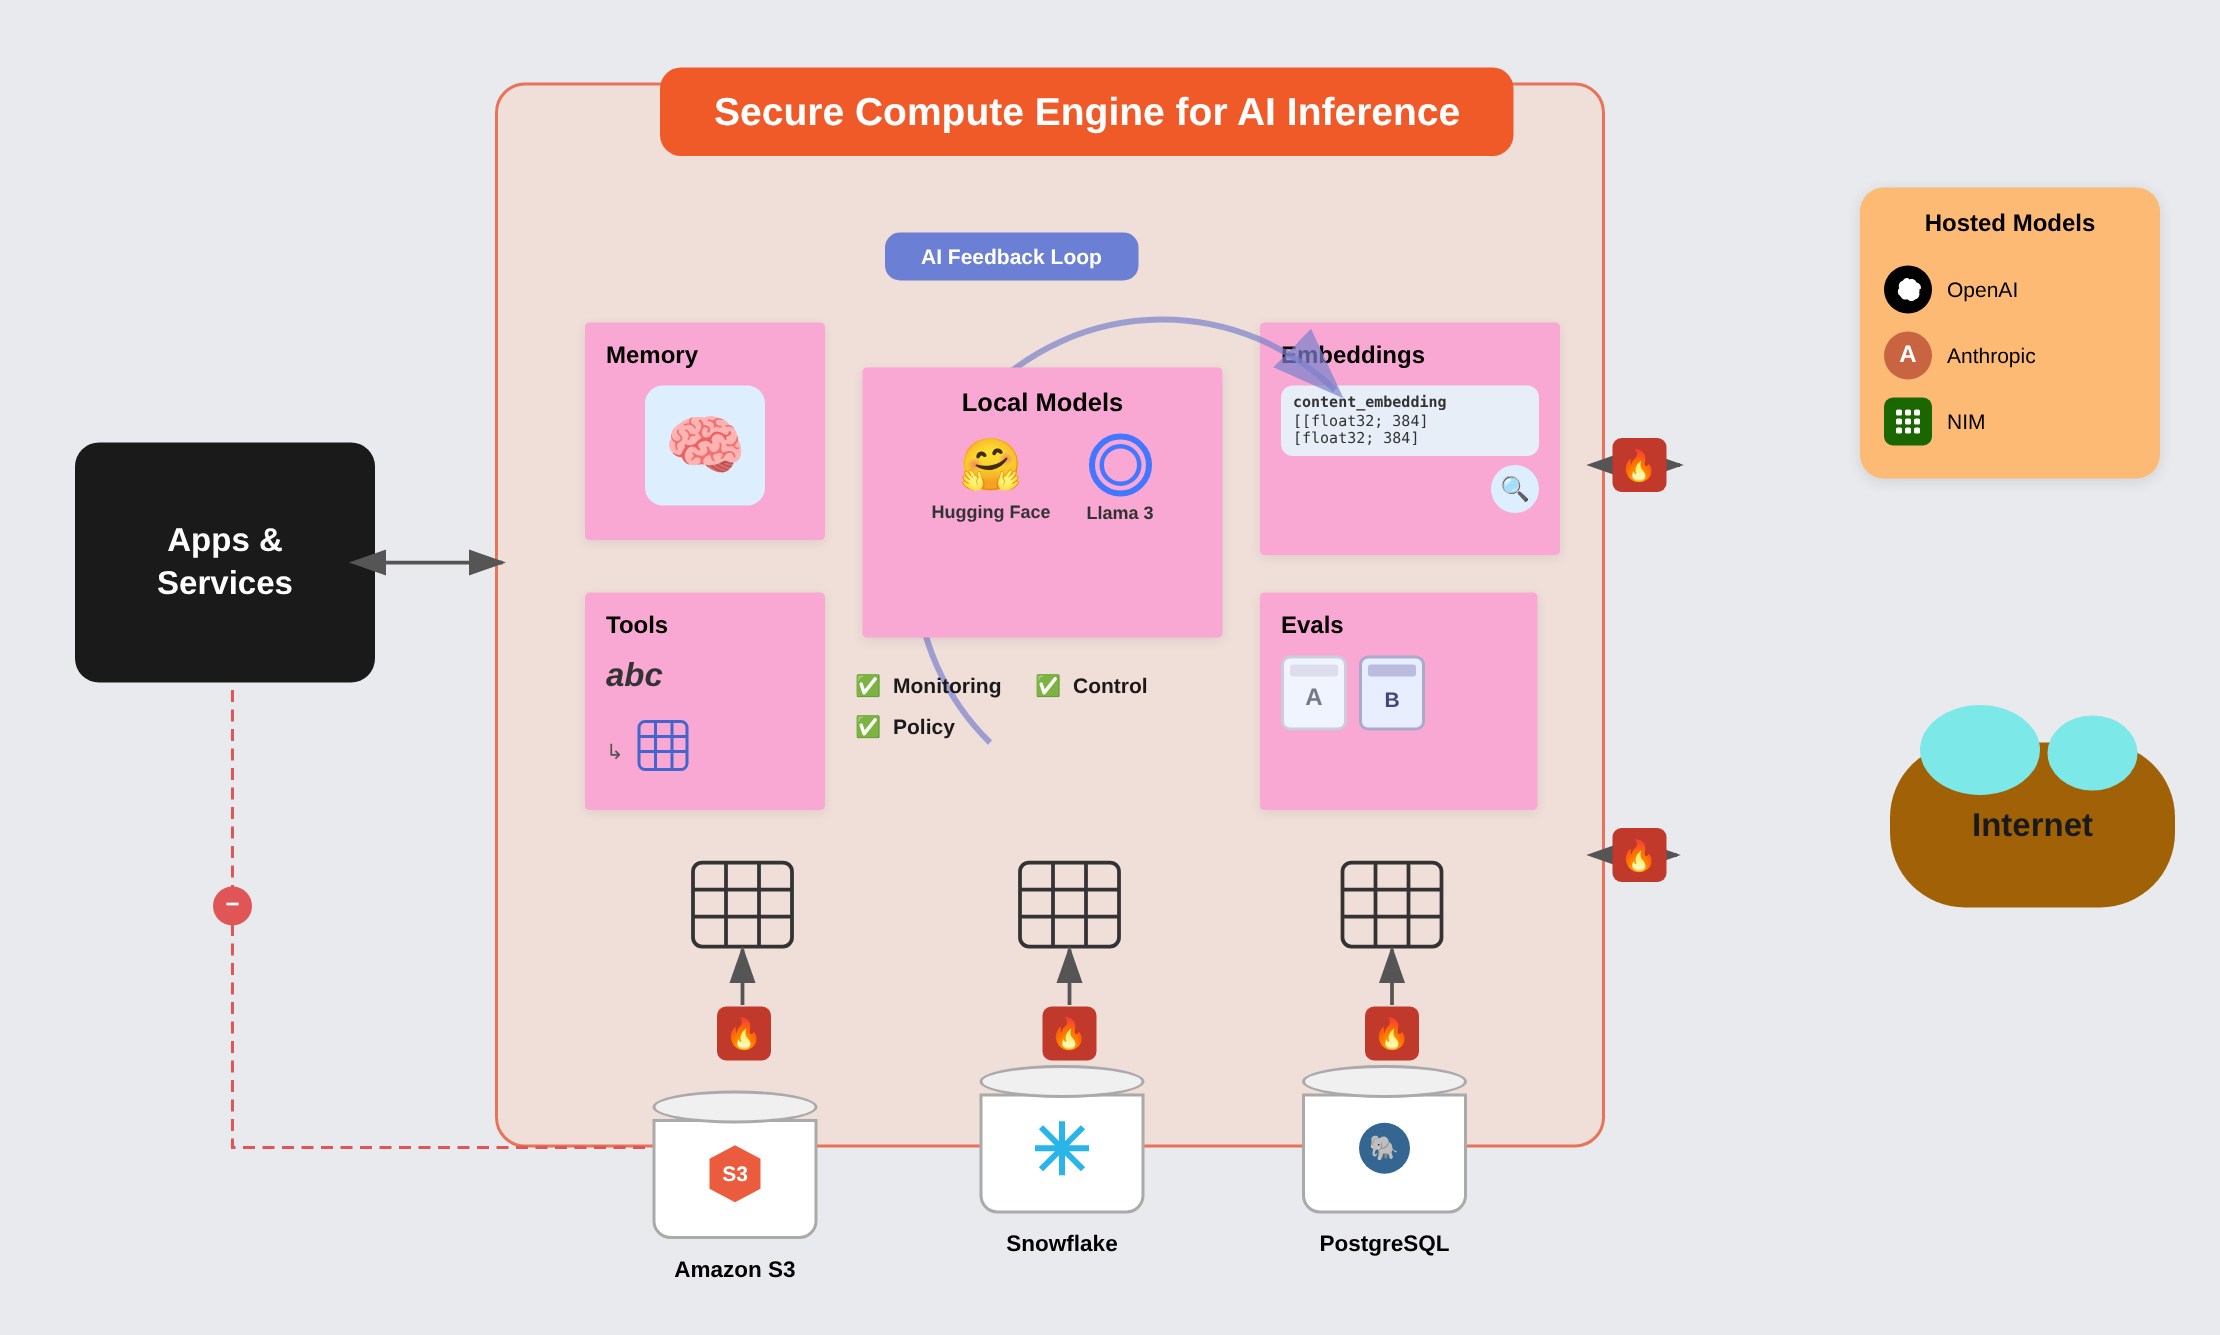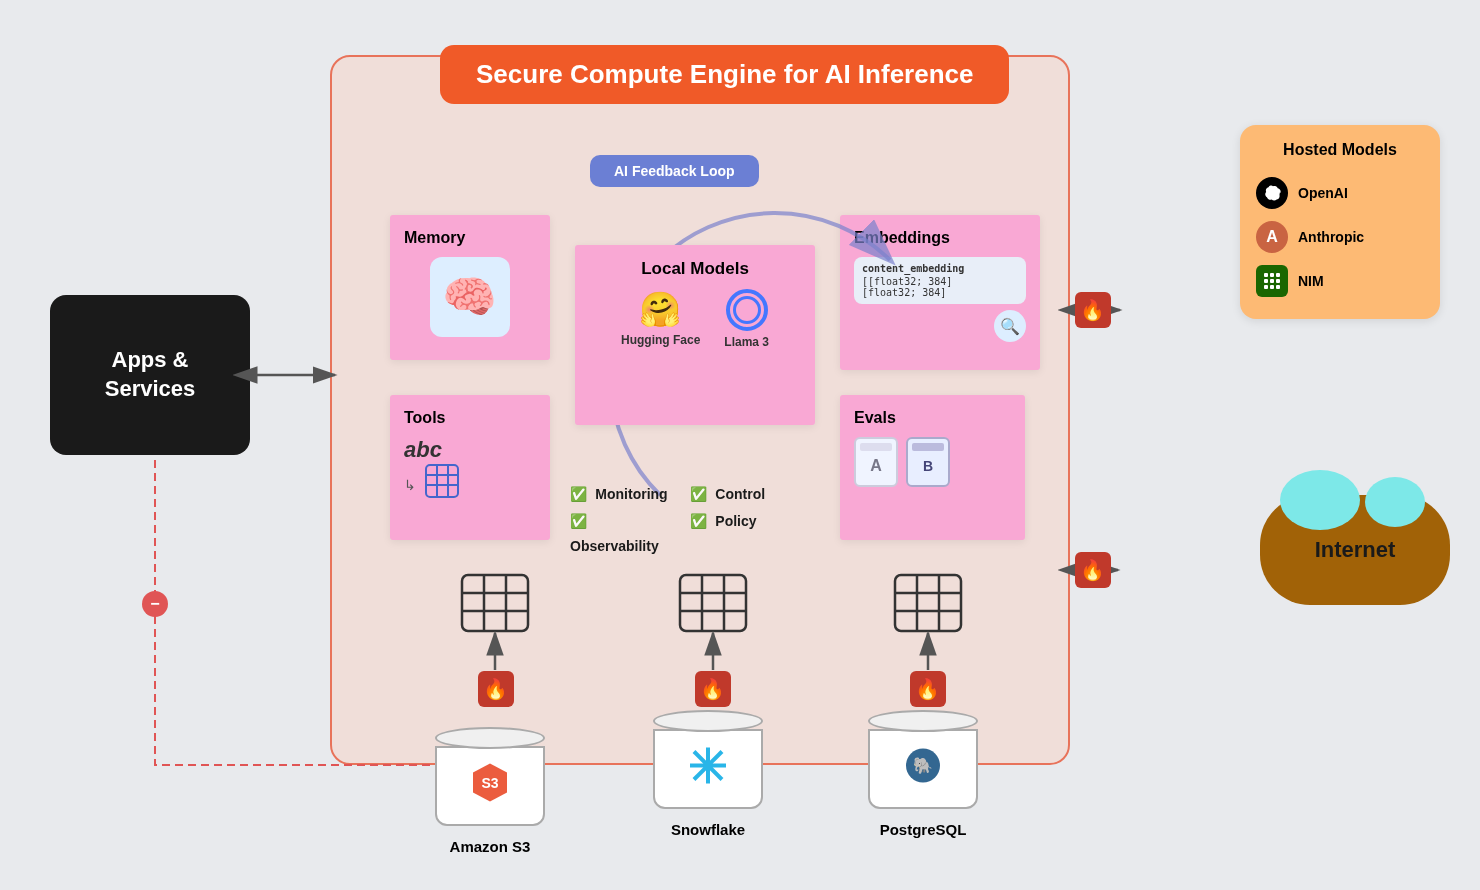--- a/index.html
+++ b/index.html
@@ -108,21 +108,21 @@
       border-radius: 50%;
       display: flex;
       align-items: center;
       justify-content: center;
       font-weight: 700;
       font-size: 13px;
     }
     .model-icon.openai { background: #000; color: white; }
     .model-icon.anthropic { background: #c96442; color: white; }
     .model-icon.nim { background: #76b900; color: white; font-size: 10px; }
-    .model-name { font-size: 14px; font-weight: 700; }
+    .model-name { font-size: 14px; font-weight: 400; }
 
     
     .internet-cloud {
       position: absolute;
       right: 10px;
       top: 480px;
       width: 190px;
       height: 110px;
       background: #a16207;
       border-radius: 50px;
@@ -191,21 +191,21 @@
     .tools-card {
       left: 55px;
       top: 248px;
       width: 160px;
       height: 145px;
     }
     .tools-content {
       display: flex;
       flex-direction: column;
       align-items: flex-start;
-      gap: 0;
+      gap: 16px;
       margin-top: 4px;
     }
     .tools-abc {
       font-style: italic;
       font-size: 22px;
       font-weight: 600;
       color: #333;
     }
     .tools-arrow { font-size: 14px; color: #555; }
     .tools-table-icon {
@@ -246,21 +246,20 @@
     }
     .lm-label { font-size: 12px; font-weight: 600; color: #333; }
 
     
     .features-area {
       position: absolute;
       left: 245px;
       top: 300px;
       width: 230px;
       z-index: 15;
-      margin-top: 37px;
     }
     .feature-item {
       font-size: 14px;
       font-weight: 600;
       color: #1a1a1a;
       line-height: 1.8;
     }
     .feature-check { color: #22aa44; margin-right: 4px; }
     .features-grid {
       display: grid;
@@ -538,24 +537,20 @@
       <div class="feature-item">
         <span class="feature-check">✅</span>
         <span>Monitoring</span>
       </div>
       <div class="feature-item">
         <span class="feature-check">✅</span>
         <span>Control</span>
       </div>
       <div class="feature-item">
         <span class="feature-check">✅</span>
-        <span>Observability</span>
-      </div>
-      <div class="feature-item">
-        <span class="feature-check">✅</span>
         <span>Policy</span>
       </div>
     </div>
   </div>
 
   <div class="inner-card embeddings-card" style="left:820px; top:200px; width:200px; height:155px;">
     <div class="card-title">Embeddings</div>
     <div class="embed-code">
       <div style="font-weight:700;margin-bottom:2px;">content_embedding</div>
       <div>[[float32; 384]</div>

